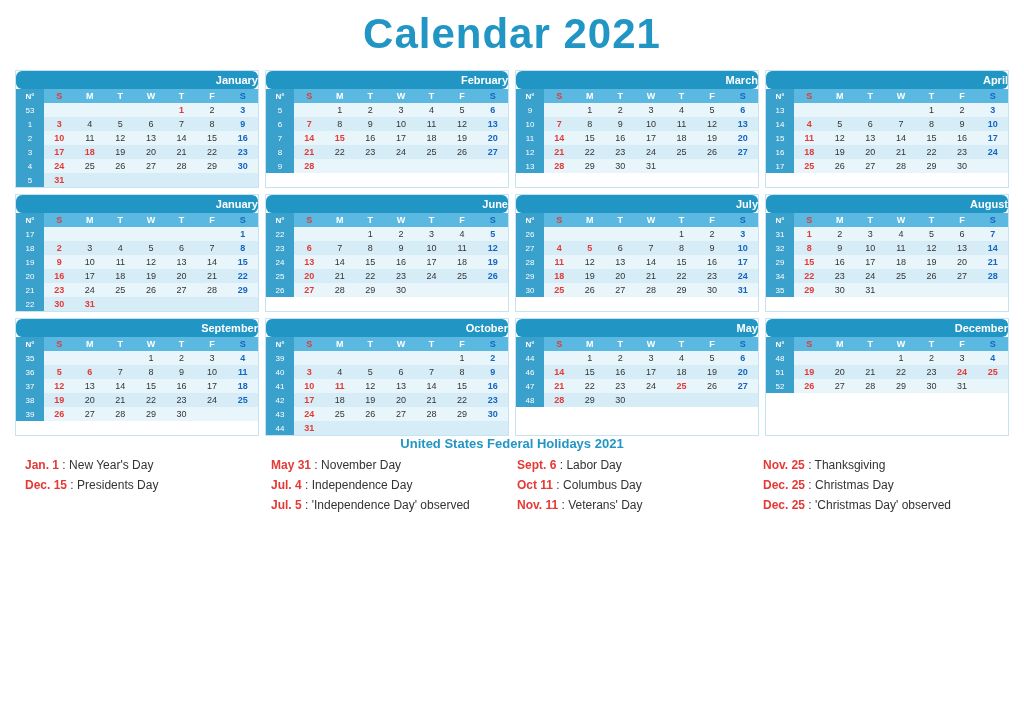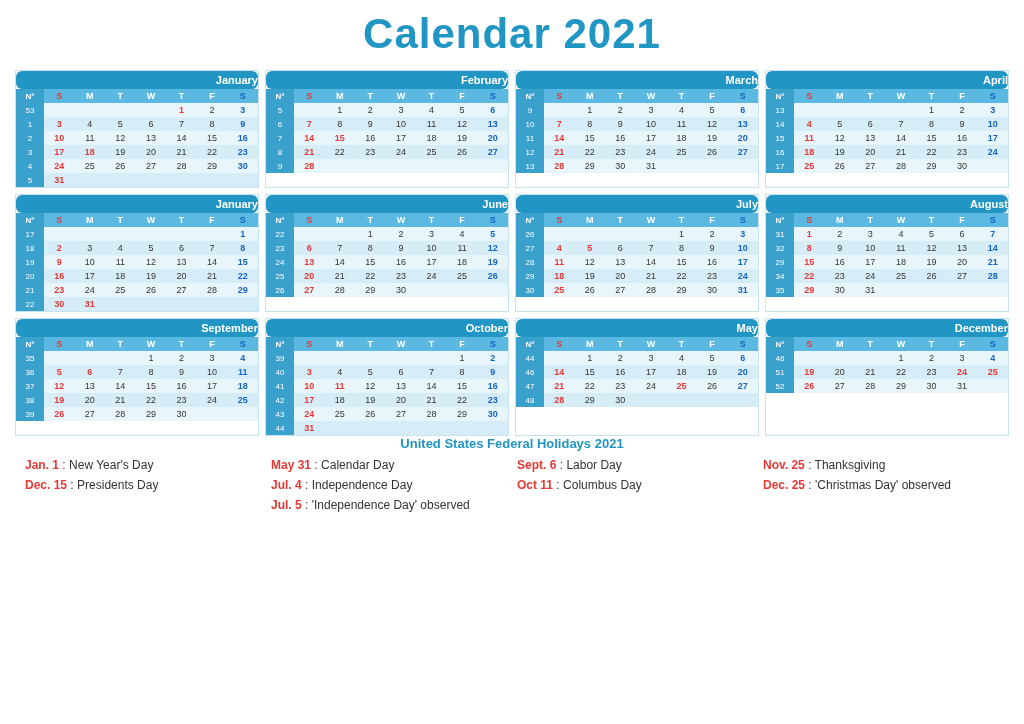--- a/index.html
+++ b/index.html
@@ -957,26 +957,28 @@
   </div>
 
 <div class="holidays-section">
   <div class="holidays-title">United States Federal Holidays 2021</div>
   <div class="holidays-grid" id="holidays-grid">
       <div>
         <div class="holiday-item"><span class="hdate">Jan. 1</span> : <span>New Year's Day</span></div>
         <div class="holiday-item"><span class="hdate">Dec. 15</span> : <span>Presidents Day</span></div>
       </div>
       <div>
-        <div class="holiday-item"><span class="hdate">May 31</span> : <span>Calendar Day</span></div>
+        <div class="holiday-item"><span class="hdate">May 31</span> : <span>November Day</span></div>
         <div class="holiday-item"><span class="hdate">Jul. 4</span> : <span>Independence Day</span></div>
         <div class="holiday-item"><span class="hdate">Jul. 5</span> : <span>'Independence Day' observed</span></div>
       </div>
       <div>
         <div class="holiday-item"><span class="hdate">Sept. 6</span> : <span>Labor Day</span></div>
         <div class="holiday-item"><span class="hdate">Oct 11</span> : <span>Columbus Day</span></div>
+        <div class="holiday-item"><span class="hdate">Nov. 11</span> : <span>Veterans' Day</span></div>
       </div>
       <div>
         <div class="holiday-item"><span class="hdate">Nov. 25</span> : <span>Thanksgiving</span></div>
+        <div class="holiday-item"><span class="hdate">Dec. 25</span> : <span>Christmas Day</span></div>
         <div class="holiday-item"><span class="hdate">Dec. 25</span> : <span>'Christmas Day' observed</span></div>
       </div>
     </div>
 </div>
 
 </body></html>

